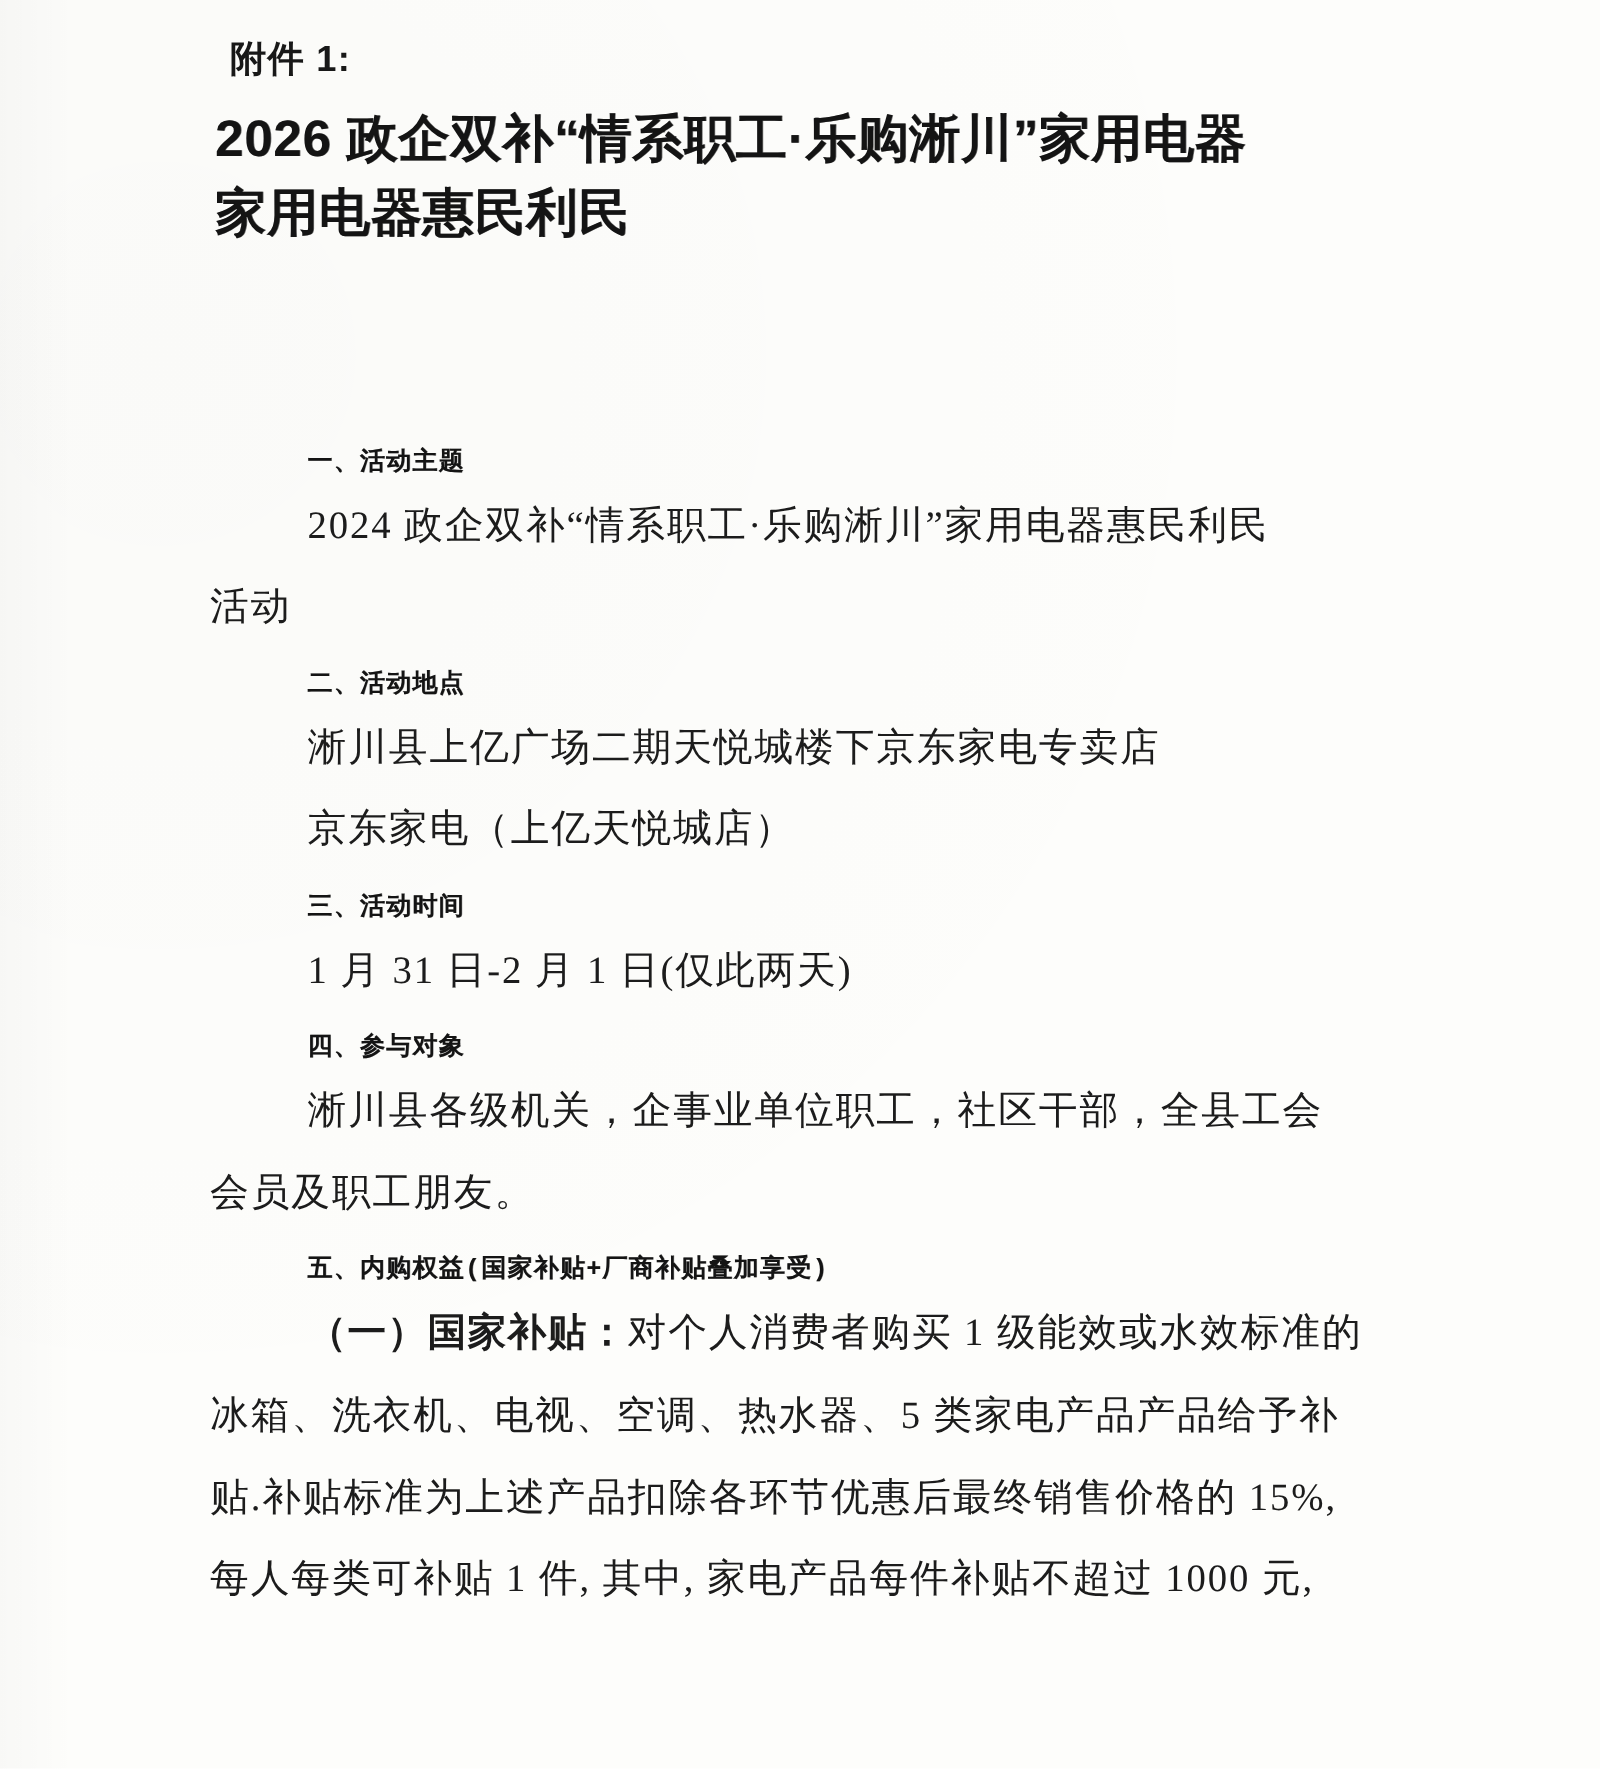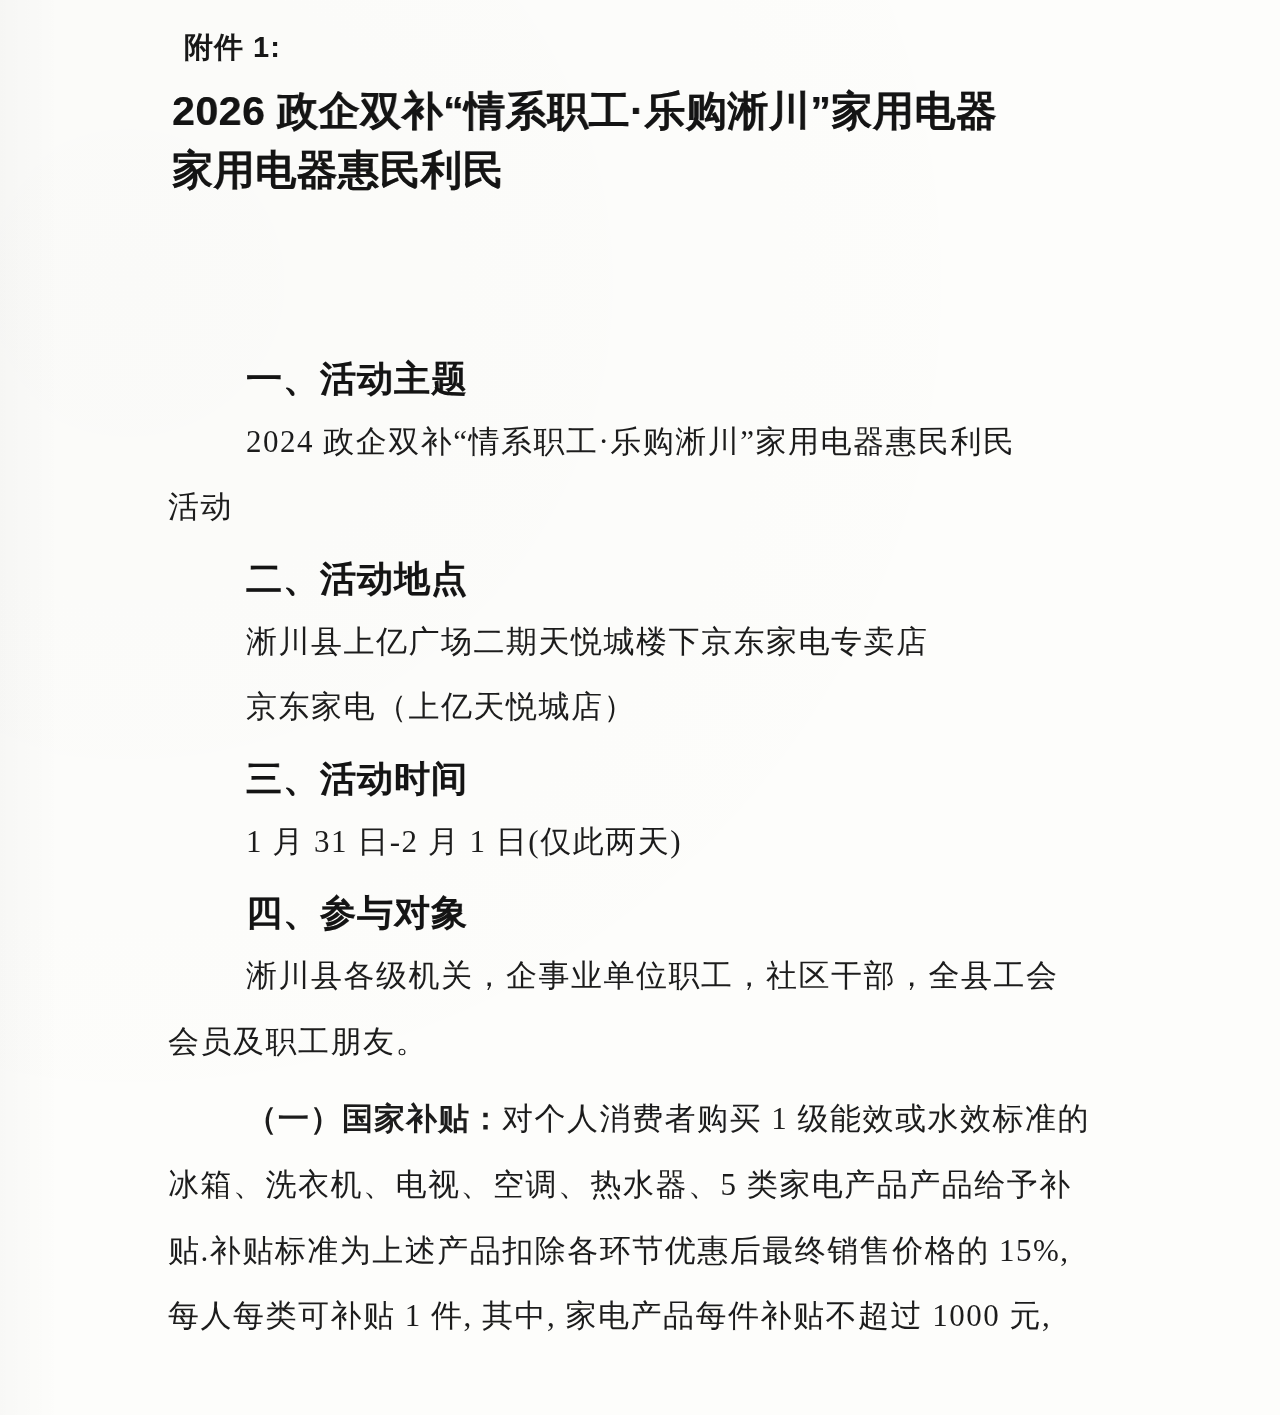--- a/index.html
+++ b/index.html
@@ -49,21 +49,21 @@
     letter-spacing: 0.5px;
     text-shadow: 0.6px 0 0 rgba(0,0,0,0.55);
     padding-right: 20px;
   }
   .title-line { display: block; white-space: nowrap; }
   .gap-after-title { height: 150px; }
 
   .section-heading {
     font-family: Liberation Mono, monospace;
     font-weight: bold;
-    font-size: 36px;
+    font-size: 20px;
     color: #141414;
     margin: 0 0 8px 0;
     padding-left: 78px;
     letter-spacing: 1px;
     text-shadow: 0.4px 0 0 rgba(0,0,0,0.4);
   }
   .para {
     font-size: 31px;
     line-height: 1.92;
     margin: 0 0 6px 0;
@@ -110,19 +110,20 @@
     <p class="para">1 月 31 日-2 月 1 日(仅此两天)</p>
 
     <div class="spacer-sm"></div>
 
     <h2 class="section-heading">四、参与对象</h2>
     <p class="para">淅川县各级机关，企事业单位职工，社区干部，全县工会</p>
     <p class="para cont">会员及职工朋友。</p>
 
     <div class="spacer-sm"></div>
 
+    <h2 class="section-heading">五、内购权益(国家补贴+厂商补贴叠加享受)</h2>
     <p class="para"><span class="bold">（一）国家补贴：</span><span>对个人消费者购买 1 级能效或水效标准的</span></p>
     <p class="para cont">冰箱、洗衣机、电视、空调、热水器、5 类家电产品产品给予补</p>
     <p class="para cont">贴.补贴标准为上述产品扣除各环节优惠后最终销售价格的 15%,</p>
     <p class="para cont">每人每类可补贴 1 件, 其中, 家电产品每件补贴不超过 1000 元,</p>
 
   </div>
 </div>
 
 </body></html>

